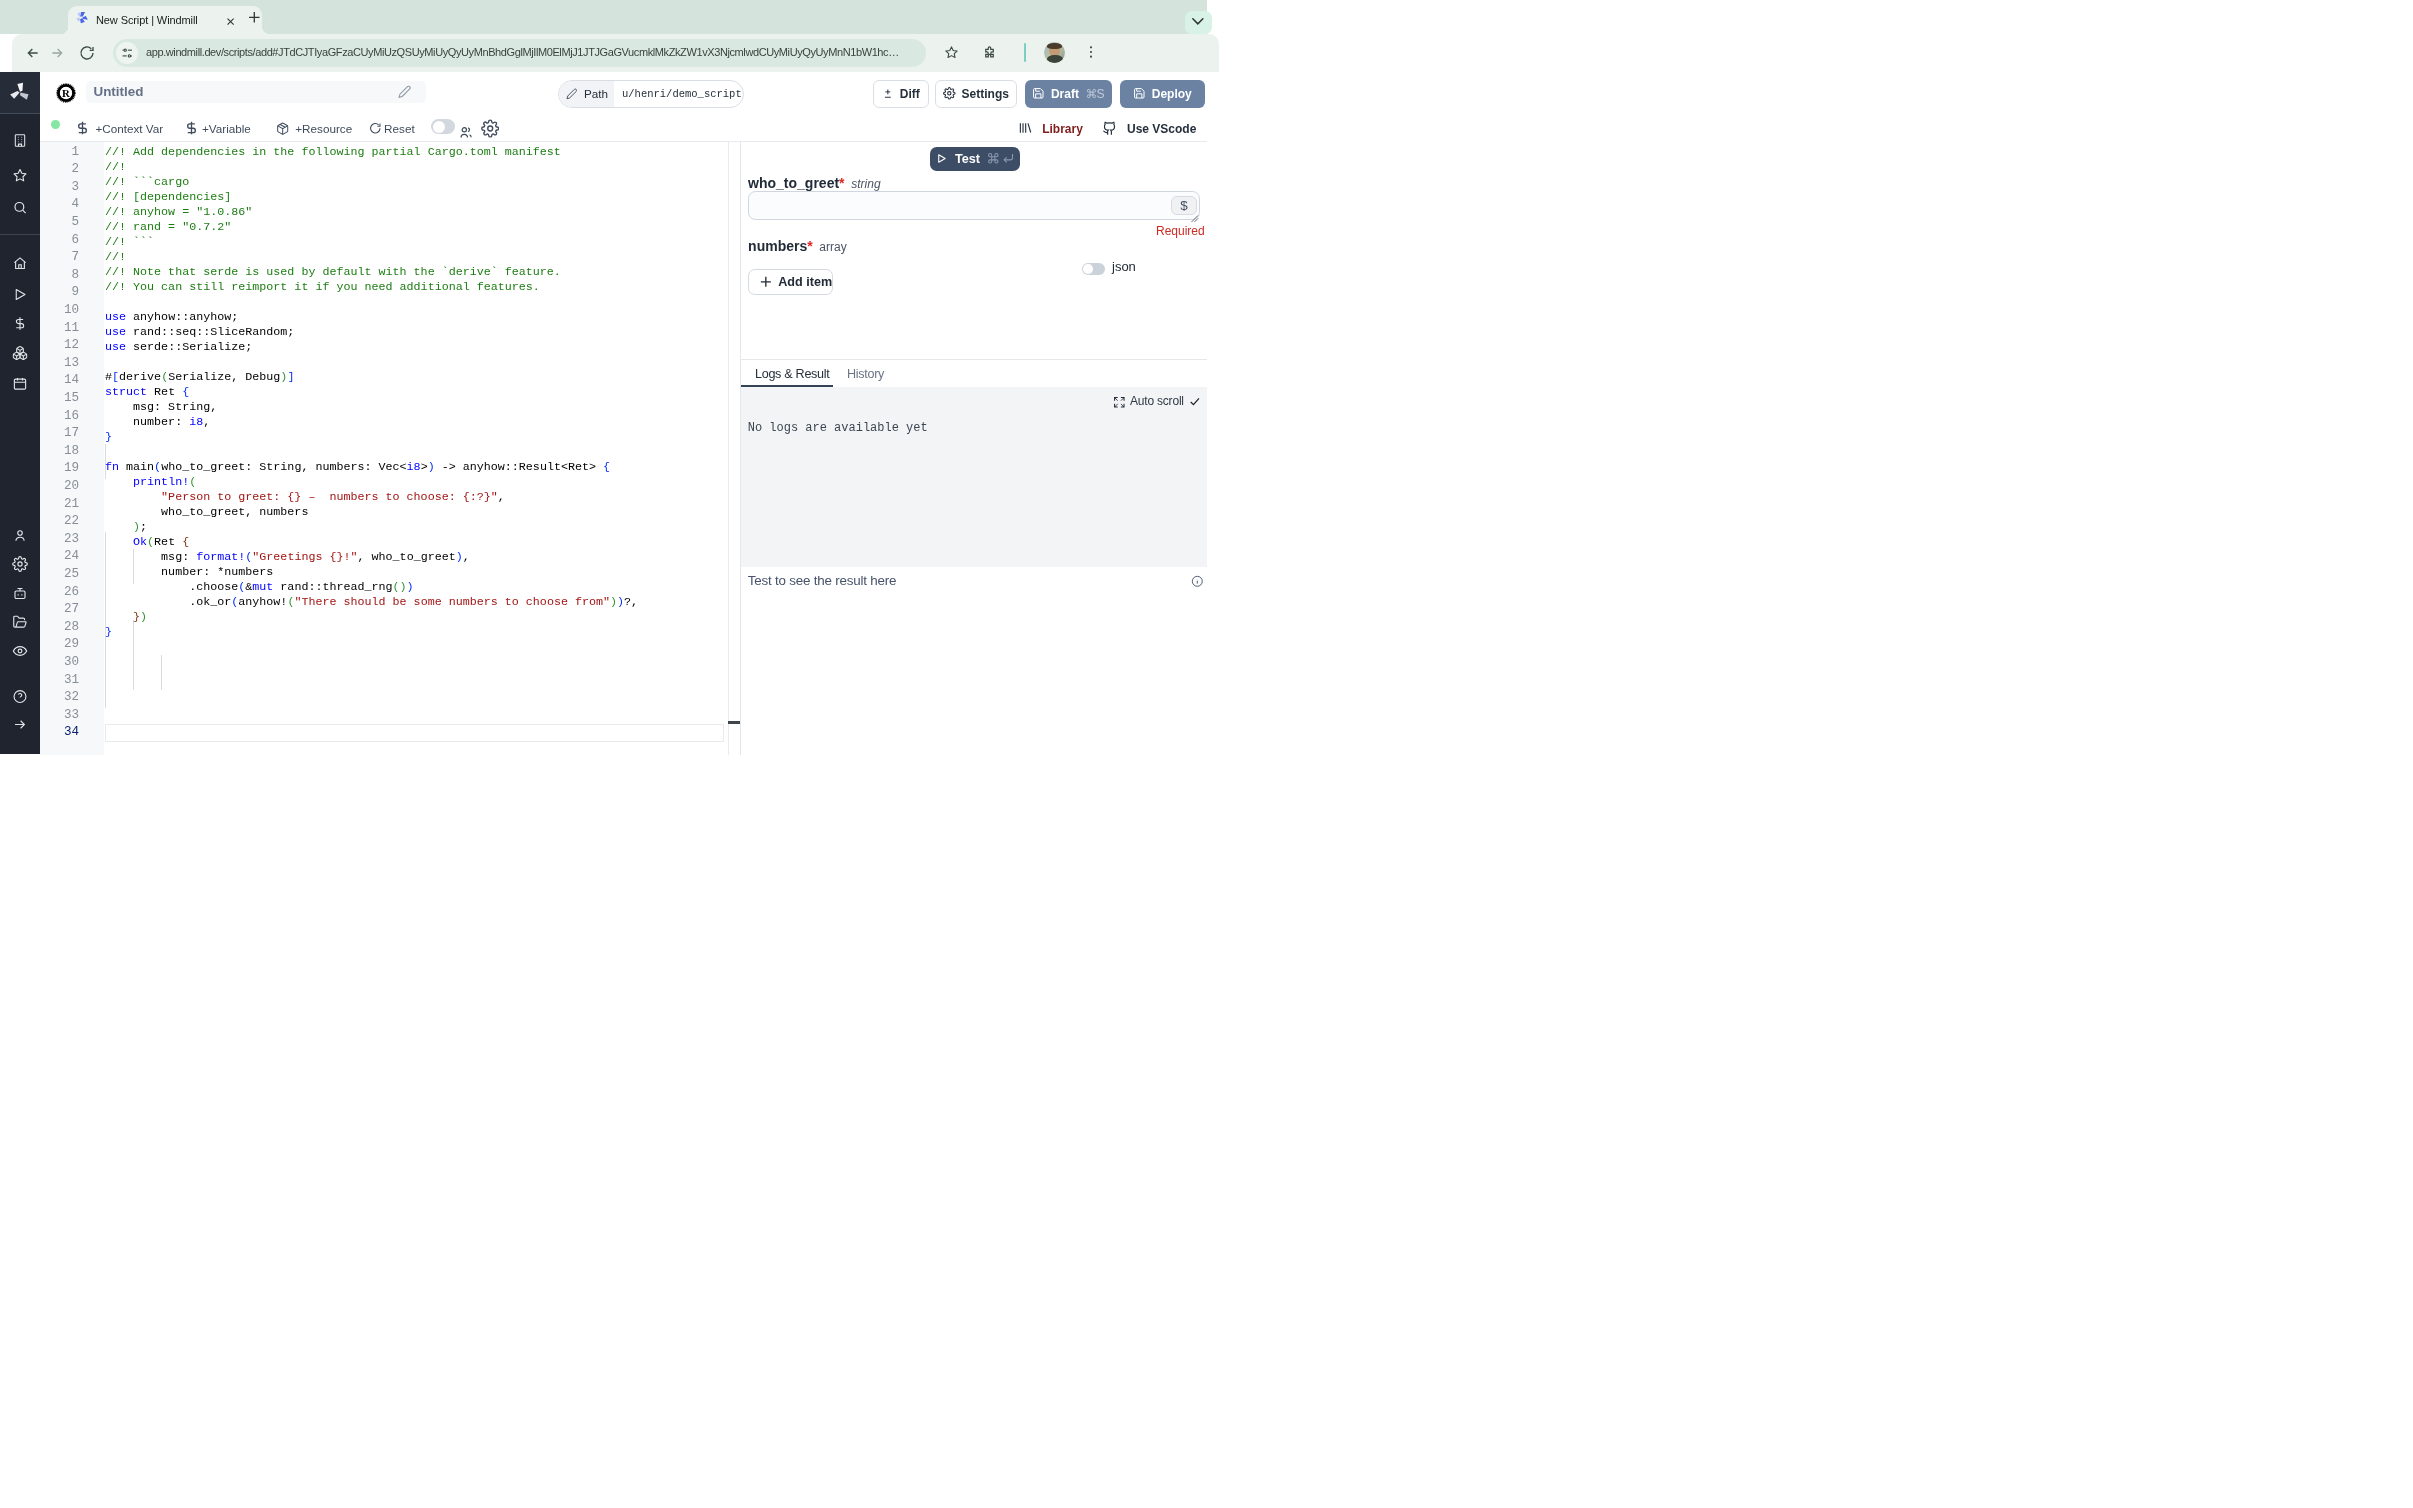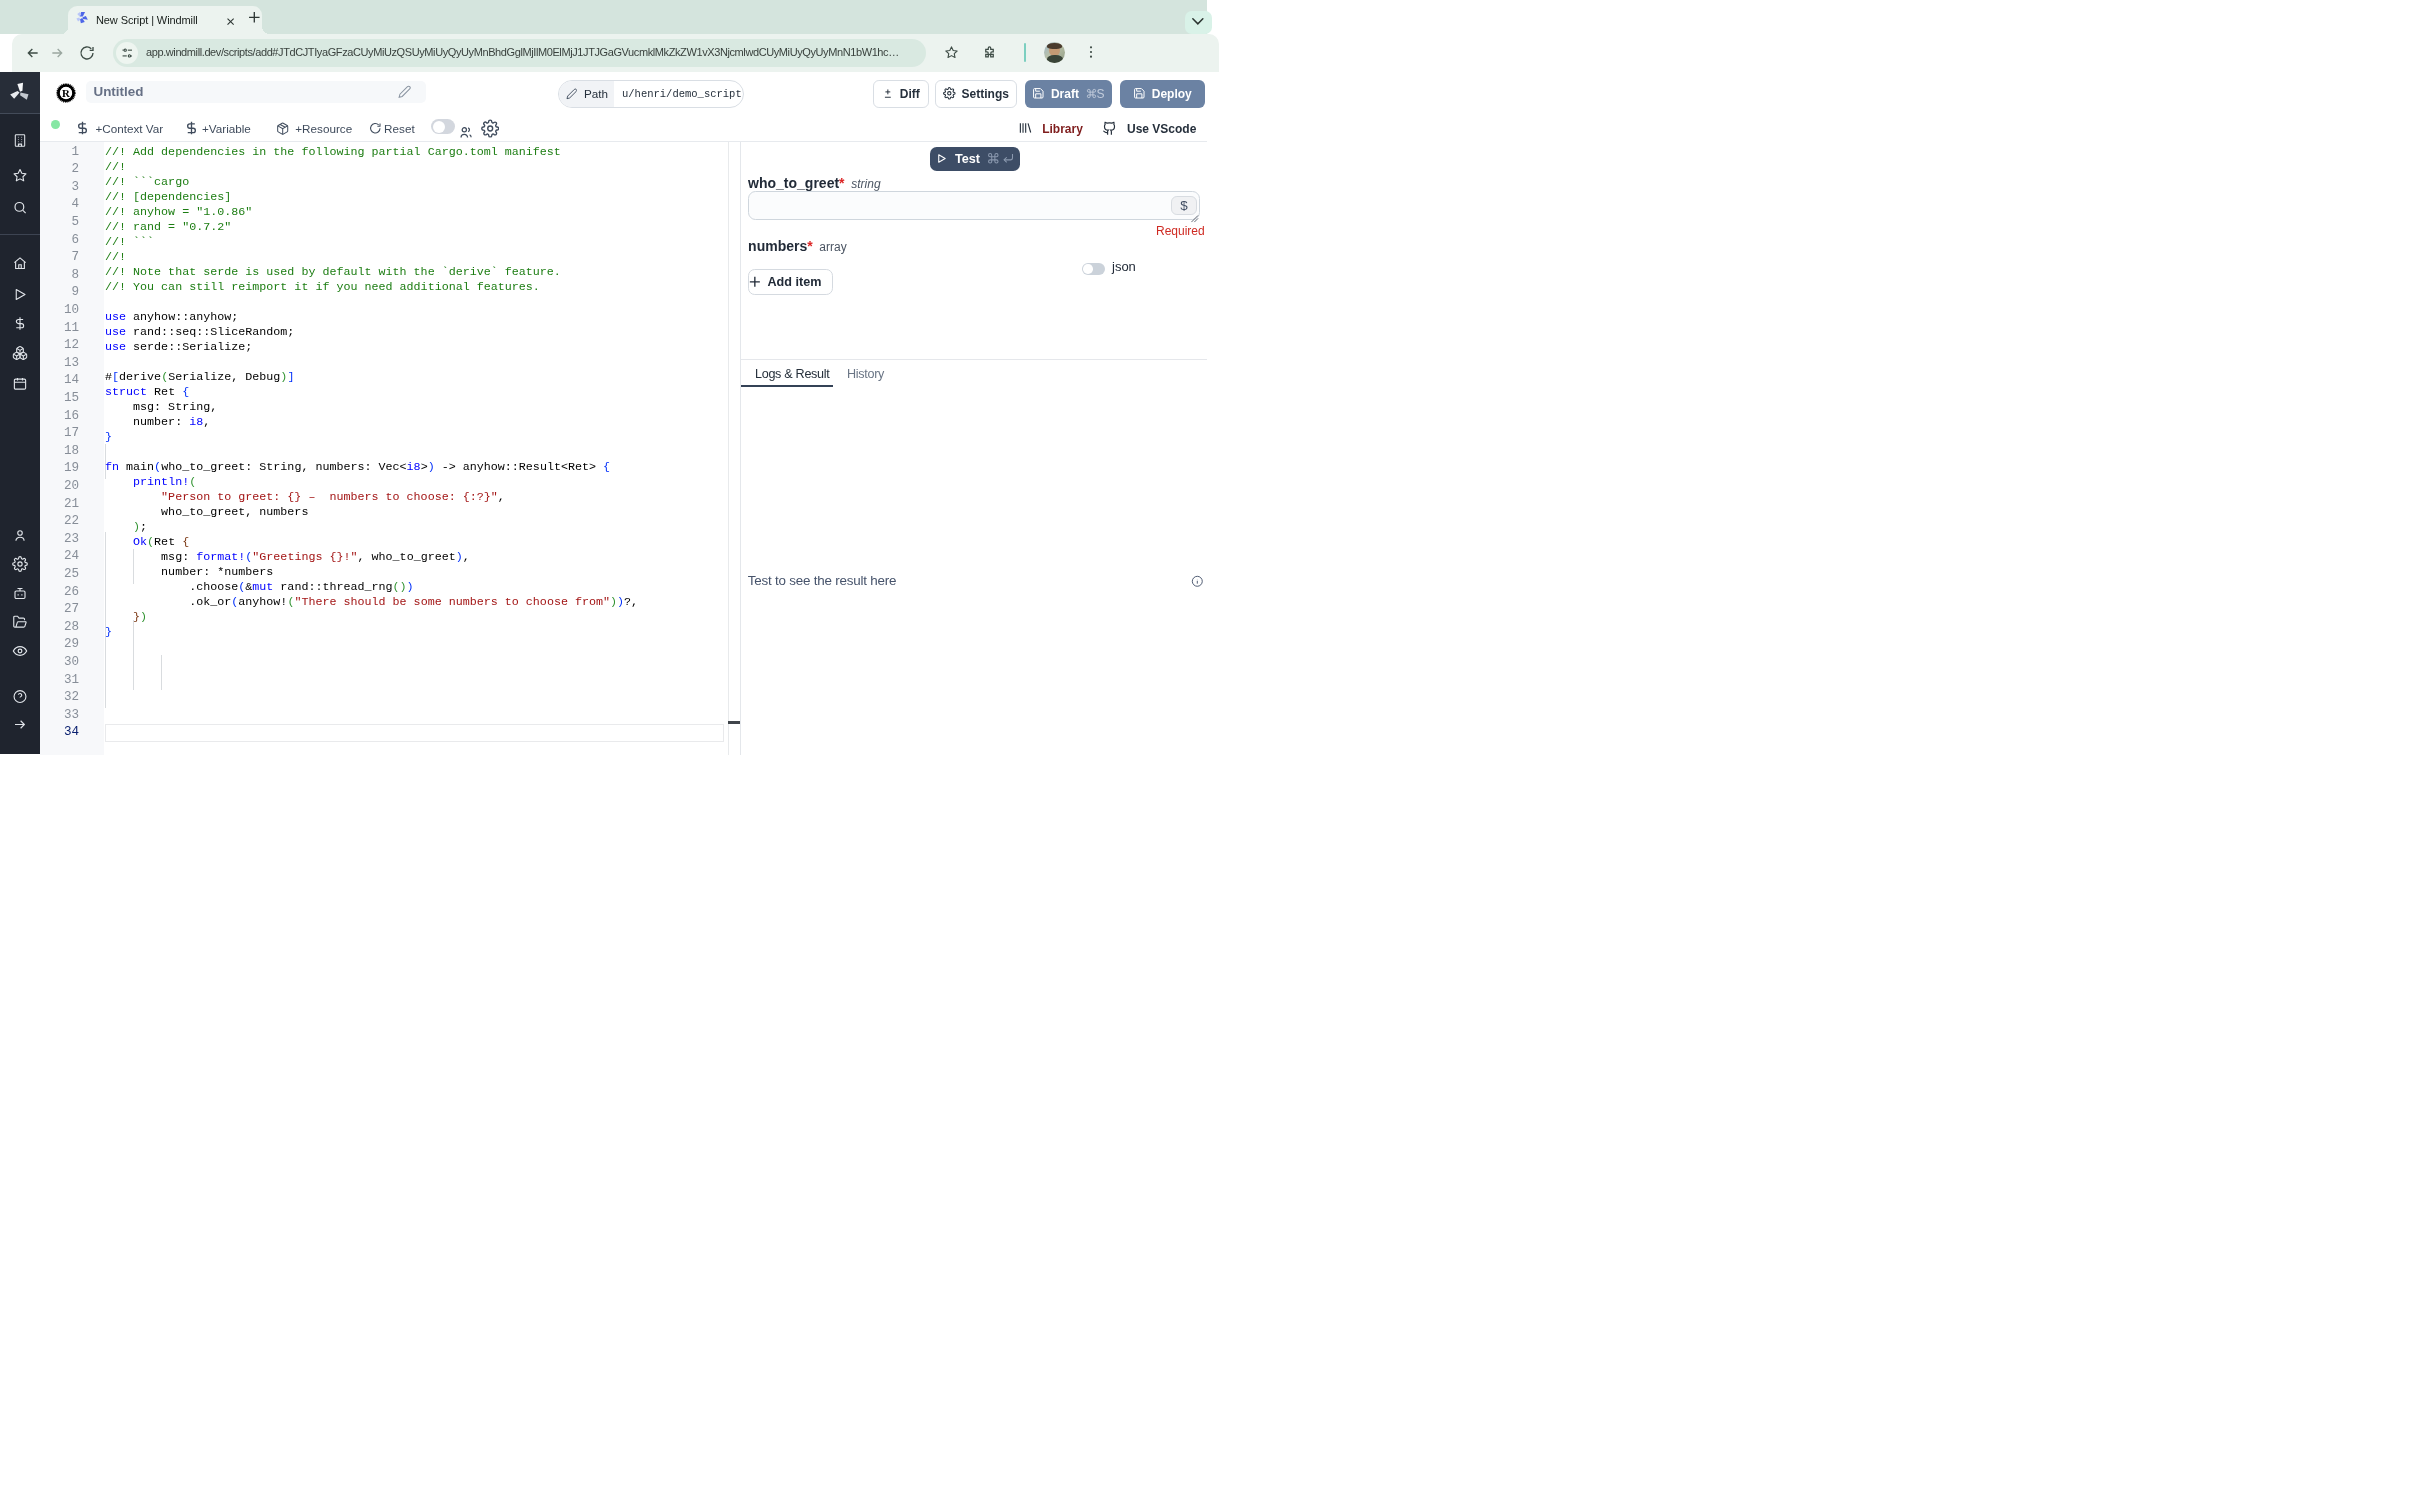--- a/index.html
+++ b/index.html
@@ -389,29 +389,40 @@
     <div style="position:absolute;left:430px;top:54px;width:26px;height:19px;background:#f0f1f3;border:0.8px solid #d8dce1;border-radius:5.9px;color:#414e63;font-size:13.4px;display:flex;align-items:center;justify-content:center;padding-bottom:0.8px">$</div>
     <svg style="position:absolute;left:450px;top:73px" width="7.5" height="7.5" viewBox="0 0 9 9">
           <path d="M8.5 0.5L0.5 8.5M8.5 4L4 8.5" stroke="#555e6b" stroke-width="1.1"></path>
         </svg>
     <div style="position:absolute;right:1.3px;top:82px;font-size:12px;color:#cf2a22">Required</div>
     <div style="position:absolute;left:7.1px;top:96px;font-size:14px"><b style="color:#222b38">numbers</b><b style="color:#dc2626">*</b><span style="color:#4b5563;font-size:12px">&nbsp;&nbsp;array</span></div>
     <div style="position:absolute;left:341px;top:121px;width:22.6px;height:12px;border-radius:6.7px;background:#cbd2da">
           <div style="position:absolute;left:1.3px;top:1.3px;width:9.6px;height:9.6px;border-radius:50%;background:#fff"></div>
         </div>
     <div style="position:absolute;left:371px;top:117px;font-size:13px;color:#222b38">json</div>
-    <div style="position:absolute;left:7.1px;top:127px;width:85px;height:26px;border:0.8px solid #d5dae0;border-radius:6.7px;background:#fff;display:flex;align-items:center;justify-content:flex-start;font-size:12.6px;font-weight:700;color:#222b38">
+    <div style="position:absolute;left:7.1px;top:127px;width:85px;height:26px;border:0.8px solid #d5dae0;border-radius:6.7px;background:#fff;display:flex;align-items:center;justify-content:flex-end;font-size:12.6px;font-weight:700;color:#222b38">
       <svg width="11.7" height="11.7" viewBox="0 0 14 14" style="margin-right:6.7px">
             <path d="M7 1v12M1 7h12" stroke="#222b38" stroke-width="1.6"></path>
           </svg>Add item</div>
 
     <div style="position:absolute;left:0;top:217px;width:466px;height:0.8px;background:#e5e7eb"></div>
     <div style="position:absolute;left:14px;top:225px;font-size:12.6px;letter-spacing:-0.3px;font-weight:500;color:#252f3a">Logs &amp; Result</div>
     <div style="position:absolute;left:106px;top:225px;font-size:12.6px;letter-spacing:-0.3px;color:#6a7585">History</div>
     <div style="position:absolute;left:0;top:243px;width:92px;height:2.1px;background:#344256"></div>
+    <div style="position:absolute;left:0;top:245px;width:466px;height:180px;background:#f3f4f6">
+      <svg style="position:absolute;left:372px;top:9.2px" width="12.6" height="12.6" viewBox="0 0 24 24" fill="none" stroke="#222b38" stroke-width="2">
+            <path d="M3 9V3h6M15 3h6v6M21 15v6h-6M9 21H3v-6"></path>
+            <path d="M3 3l6 6M21 3l-6 6M21 21l-6-6M3 21l6-6" stroke-width="1.6"></path>
+          </svg>
+      <div style="position:absolute;left:389px;top:6.7px;font-size:12px;letter-spacing:-0.2px;color:#2f3946">Auto scroll</div>
+      <svg style="position:absolute;left:448px;top:9.2px" width="11.7" height="11" viewBox="0 0 24 24" fill="none" stroke="#19202b" stroke-width="2.6">
+            <path d="M3 13l6 6L21 5"></path>
+          </svg>
+      <div style="position:absolute;left:6.7px;top:34px;font-family:'Liberation Mono',monospace;font-size:12px;color:#3c4653">No logs are available yet</div>
+    </div>
     <div style="position:absolute;left:6.7px;top:431px;font-size:13.4px;letter-spacing:-0.2px;color:#46536b">Test to see the result here</div>
     <svg style="position:absolute;left:450px;top:433px" width="12.6" height="12.6" viewBox="0 0 24 24" fill="none" stroke="#46536b" stroke-width="1.8">
           <circle cx="12" cy="12" r="9.5"></circle>
           <path d="M12 11v5.5M12 7.6v.4"></path>
         </svg>
   </div>
 </div>
 </div>
 
 </body></html>

